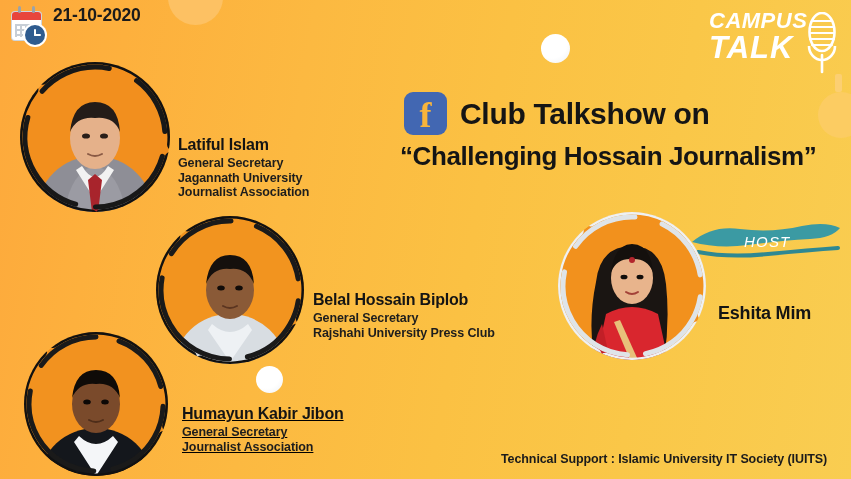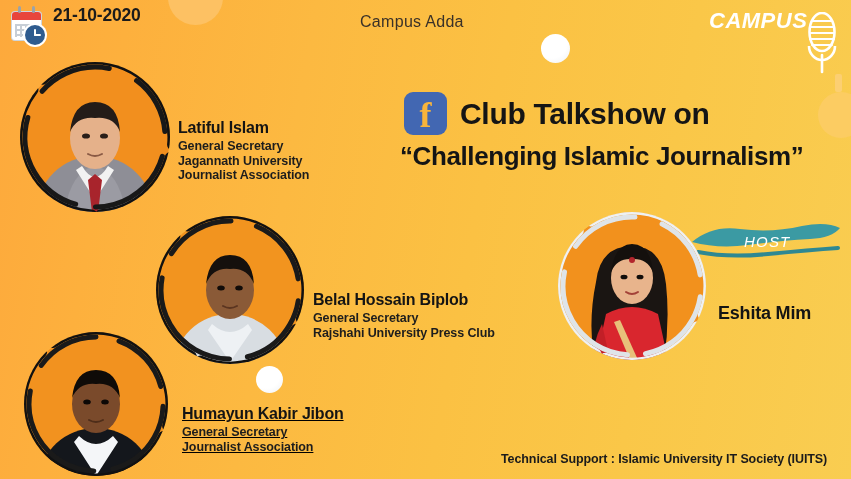--- a/index.html
+++ b/index.html
@@ -93,25 +93,25 @@
         </div>
       <div class="cal-r1"></div>
         <div class="cal-r2"></div>
       <div class="clock"></div>
     </div>
     <div id="dt-text">
       <div class="dt-line">21-10-2020</div>
     </div>
   </div>
 
-  <div id="campus-adda">Campus Adda</div>
 
   <div id="logo">
     <div class="logo-text">
       <div class="logo-campus">CAMPUS</div>
+      <div class="logo-talk">TALK</div>
     </div>
     <svg class="mic" viewBox="0 0 34 62">
       <ellipse cx="17" cy="20" rx="12.5" ry="19" fill="none" stroke="#fff" stroke-width="2.6"></ellipse>
       <g stroke="#fff" stroke-width="2" stroke-linecap="round">
         <line x1="7" y1="9" x2="27" y2="9"></line>
         <line x1="5" y1="15" x2="29" y2="15"></line>
         <line x1="5" y1="21" x2="29" y2="21"></line>
         <line x1="5" y1="27" x2="29" y2="27"></line>
         <line x1="7" y1="33" x2="27" y2="33"></line>
       </g>
@@ -119,21 +119,21 @@
       <line x1="17" y1="43" x2="17" y2="60" stroke="#fff" stroke-width="2.6" stroke-linecap="round"></line>
     </svg>
   </div>
 
   <div id="headline-row">
     <div class="fb-icon">
       <span>f</span>
     </div>
     <div id="headline">Club Talkshow on</div>
   </div>
-  <div id="subhead">“Challenging Islamic Journalism”</div>
+  <div id="subhead">“Challenging Hossain Journalism”</div>
 
   <div class="avatar" style="left:20px;top:62px;width:150px;height:150px;">
     <div class="avatar-photo">
       <svg viewBox="0 0 150 150" width="150" height="150">
         <rect width="150" height="150" fill="#f28f1e"></rect>
         <ellipse cx="75" cy="150" rx="58" ry="56" fill="#8e8e96"></ellipse>
         <path d="M44 150 q8 -42 31 -46 q23 4 31 46 z" fill="#9b9ba3"></path>
         <path d="M62 104 q13 22 26 0 l6 4 -19 30 -19 -30 z" fill="#f2f2f2"></path>
         <path d="M75 112 l7 6 -4 32 -3 6 -3 -6 -4 -32 z" fill="#a8242c"></path>
         <ellipse cx="75" cy="76" rx="25" ry="31" fill="#e5b18a"></ellipse>
@@ -141,21 +141,21 @@
         <ellipse cx="66" cy="74" rx="4" ry="2.6" fill="#2a1f19"></ellipse>
         <ellipse cx="84" cy="74" rx="4" ry="2.6" fill="#2a1f19"></ellipse>
         <path d="M68 92 q7 4 14 0" stroke="#8a5a44" stroke-width="2" fill="none" stroke-linecap="round"></path>
       </svg>
     </div>
     <svg class="ring" viewBox="0 0 168 168">
       <path d="M84 6 a78 78 0 1 1 -0.1 0 Z" fill="none" stroke="#111" stroke-width="11" stroke-linecap="round" stroke-dasharray="130 13 96 9 170 14"></path>
       <path d="M84 14 a70 70 0 1 0 0.1 0 Z" fill="none" stroke="#181818" stroke-width="5" stroke-linecap="round" stroke-dasharray="60 30 110 20 90 25"></path>
     </svg>
   </div>
-  <div class="speaker-text" style="left:178px;top:119px;">
+  <div class="speaker-text" style="left:178px;top:136px;">
     <div class="sp-name">Latiful Islam</div>
     <div class="sp-line">General Secretary</div>
     <div class="sp-line">Jagannath University</div>
     <div class="sp-line">Journalist Association</div>
   </div>
 
   <div class="avatar" style="left:156px;top:216px;width:148px;height:148px;">
     <div class="avatar-photo">
       <svg viewBox="0 0 148 148" width="148" height="148">
         <rect width="148" height="148" fill="#f2941f"></rect>

